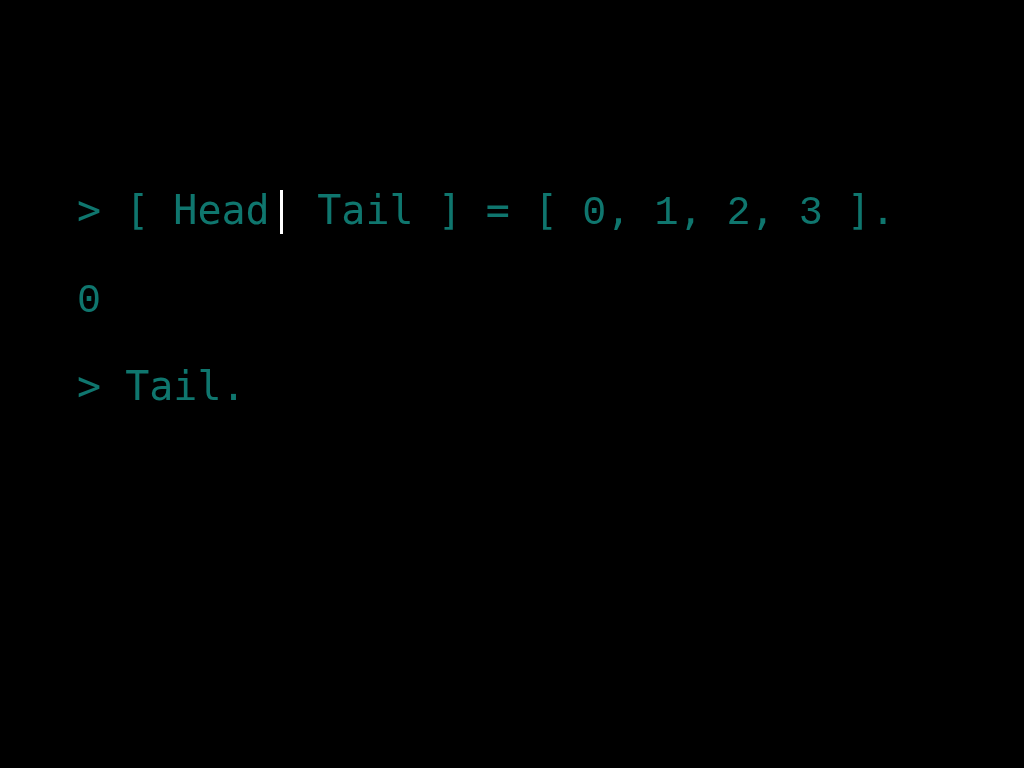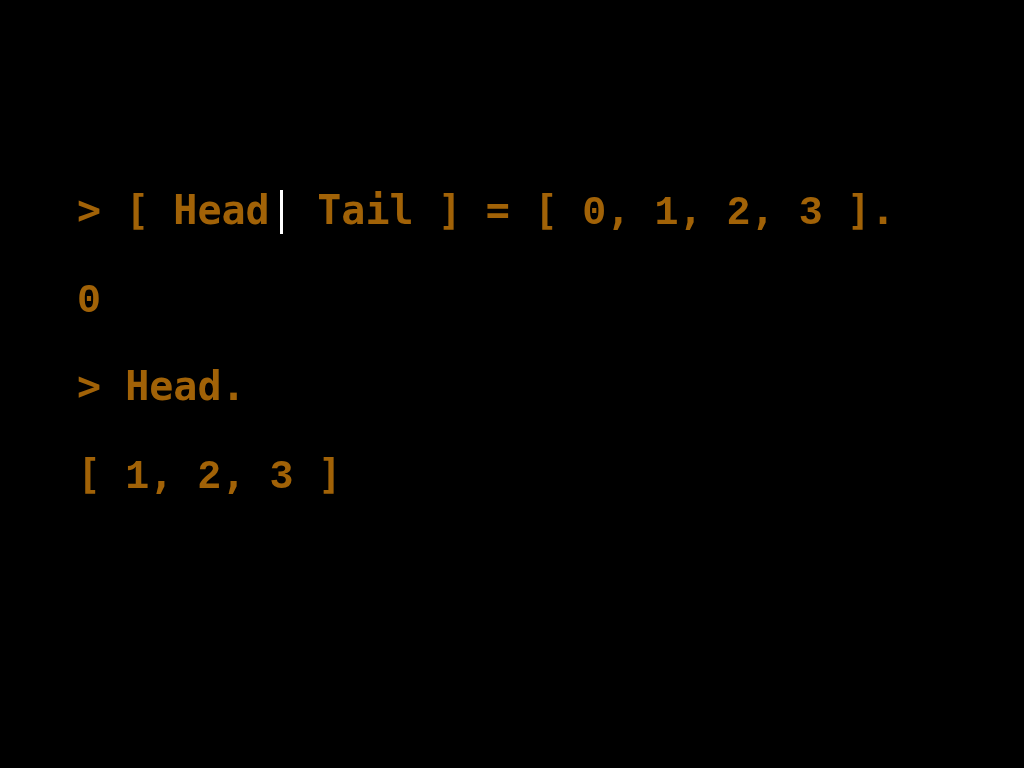--- a/index.html
+++ b/index.html
@@ -28,23 +28,23 @@
     top: 186px;
     width: 900px;
   }
 
   .line {
     height: 88px;
     line-height: 48px;
     white-space: pre;
     font-family: "DejaVu Sans Mono", monospace;
     font-size: 40px;
-    font-weight: 700;
+    font-weight: 400;
     letter-spacing: 0px;
-    color: #a16207;
+    color: #0f766e;
     -webkit-font-smoothing: antialiased;
   }
 
   
   .num {
     font-family: "Liberation Mono", monospace;
     font-size: 40px;
   }
 
   
@@ -69,18 +69,17 @@
 
 <div id="screen">
 
   <div id="console">
 
     <div class="line"><span>&gt; </span><span>[ </span><span>Head</span><span class="pipe"></span><span> Tail </span><span>] </span><span>= </span><span>[ </span><span class="num">0</span><span>, </span><span class="num">1</span><span>, </span><span class="num">2</span><span>, </span><span class="num">3</span><span> ].</span></div>
 
 
     <div class="line"><span class="num">0</span></div>
 
-    <div class="line"><span>&gt; </span><span>Head.</span></div>
+    <div class="line"><span>&gt; </span><span>Tail.</span></div>
 
-    <div class="line"><span>[ </span><span class="num">1</span><span>, </span><span class="num">2</span><span>, </span><span class="num">3</span><span> ]</span></div>
 
   </div>
 </div>
 
 </body></html>

